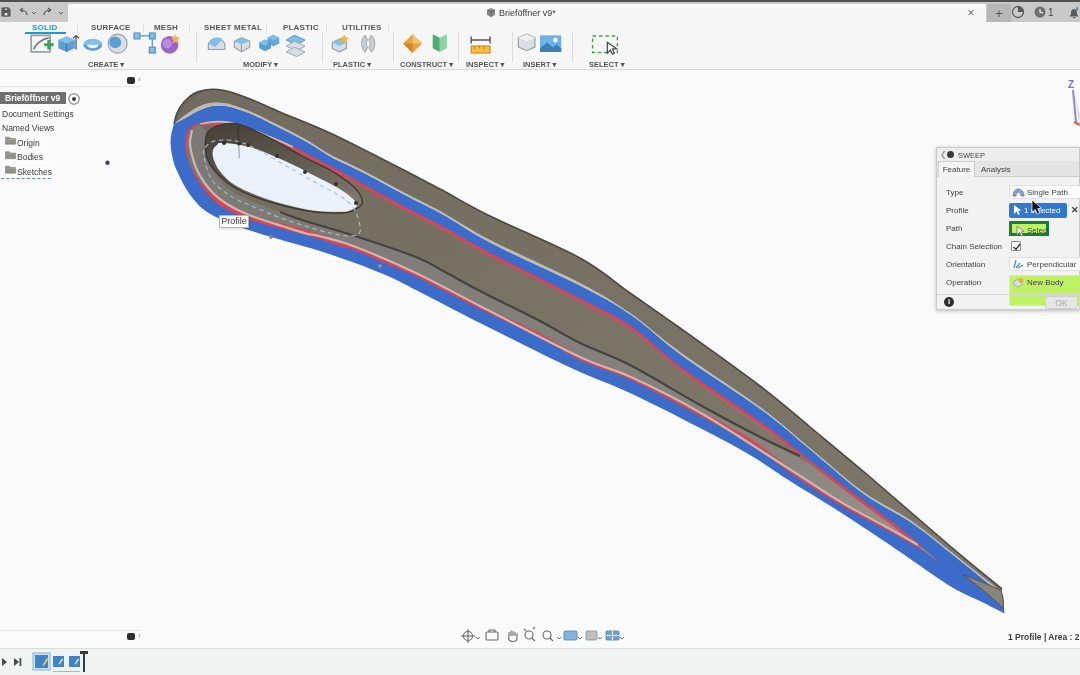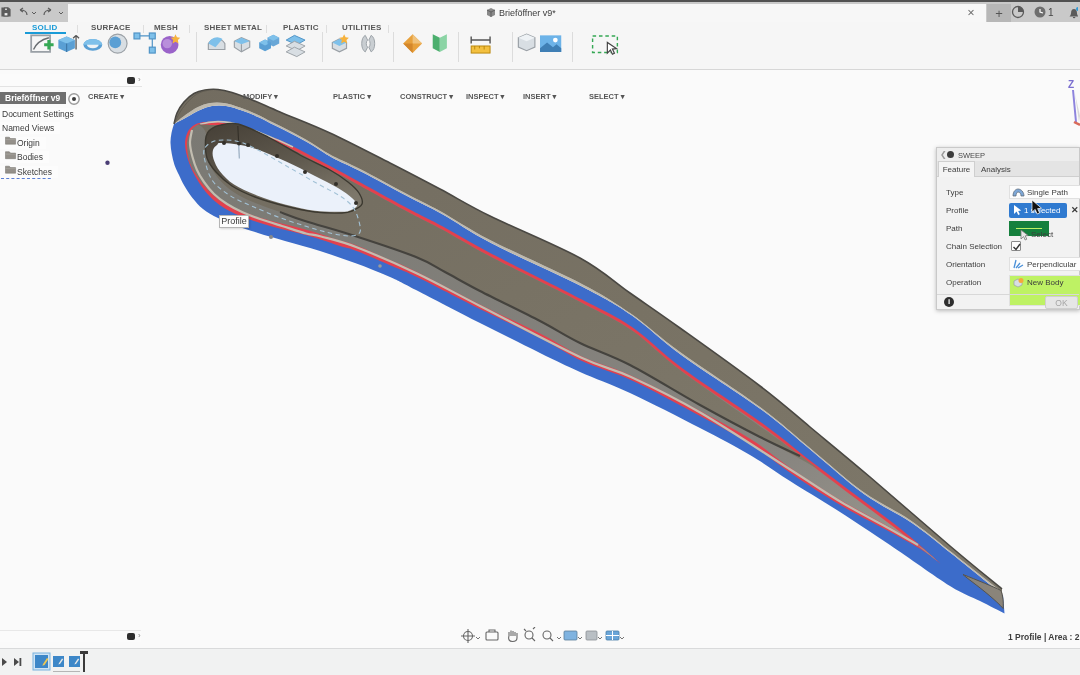--- a/index.html
+++ b/index.html
@@ -7,21 +7,21 @@
 
 #titlebar { left:0; top:0; width:1080px; height:22px; background:#c9c9c9; border-top:2px solid #515151; }
 #doctab { position:absolute; left:68px; top:2px; width:918px; height:20px; background:#f7f7f7; }
 #tbicons { position:absolute; left:0; top:2px; width:68px; height:20px; color:#5a5a5a; font-size:11px; }
 #titletext { position:absolute; left:499px; top:6px; font-size:9px; color:#3c3c3c; }
 #tabx { position:absolute; left:967px; top:5px; font-size:9.5px; color:#6f6f6f; }
 #plusbox { position:absolute; left:987px; top:2px; width:24px; height:20px; background:#b7b7b7; color:#555; text-align:center; font-size:13px; line-height:19px; }
 
 #toolbar { left:0; top:22px; width:1080px; height:48px; background:#f6f6f6; border-bottom:1px solid #d7d7d7; }
 .ttab { position:absolute; top:0.5px; font-size:8px; font-weight:bold; color:#575757; letter-spacing:0.2px; }
-.grplabel { position:absolute; top:38px; font-size:7.5px; font-weight:bold; color:#555;margin-top:32px; }
+.grplabel { position:absolute; top:38px; font-size:7.5px; font-weight:bold; color:#555; }
 .sep { position:absolute; top:10px; width:1px; height:30px; background:#dcdcdc; }
 
 #browser { left:0; top:74px; }
 .brow { position:absolute; white-space:nowrap; font-size:8.5px; color:#3a3a3a; background:rgba(252,252,252,0.78); padding:1px 6px 1px 2px; }
 #timeline { left:0; top:648px; width:1080px; height:27px; background:#f1f2f2; border-top:1px solid #d9dadb; }
 </style></head>
 <body>
 <svg width="1080" height="675" viewBox="0 0 1080 675" style="position:absolute;left:0;top:0;">
 <defs>
 <linearGradient id="holew" x1="0" y1="0" x2="0.6" y2="1">
@@ -305,21 +305,21 @@
   </div>
   <div style="position:absolute;left:9px;top:58px;">Profile</div>
   <div style="position:absolute;left:72px;top:55px;width:58px;height:15px;background:#2f7ad0;border-radius:2px;color:#fff;">
     <svg width="10" height="11" style="position:absolute;left:3px;top:2px;">
         <path d="M2,0 l0,9 2.6,-2.4 1.6,3.4 1.6,-0.8 -1.6,-3.3 3,-0.4 Z" fill="#fff"></path>
       </svg>
     <span style="position:absolute;left:15px;top:2.5px;font-size:8px;">1 selected</span>
   </div>
   <div style="position:absolute;left:134px;top:57px;color:#3a3a3a;font-weight:bold;font-size:9px;">✕</div>
   <div style="position:absolute;left:9px;top:76px;">Path</div>
-  <div style="position:absolute;left:72px;top:73px;width:40px;height:15px;background:#bef264;border:7px solid #15803d;">
+  <div style="position:absolute;left:72px;top:73px;width:40px;height:15px;background:#bef264;border:3px solid #15803d;">
     <svg width="10" height="11" style="position:absolute;left:3px;top:2px;">
         <path d="M2,0 l0,9 2.6,-2.4 1.6,3.4 1.6,-0.8 -1.6,-3.3 3,-0.4 Z" fill="#e8e8e8" stroke="#777" stroke-width="0.8"></path>
       </svg>
     <span style="position:absolute;left:15px;top:2px;">Select</span>
   </div>
   <div style="position:absolute;left:9px;top:94px;">Chain Selection</div>
   <div style="position:absolute;left:74px;top:93px;width:10px;height:10px;background:#fdfdfd;border:1px solid #8a8a8a;border-radius:1px;">
     <svg width="10" height="10">
         <path d="M1.5,5 l2.5,2.5 4,-5.5" stroke="#333" stroke-width="1.4" fill="none"></path>
       </svg>

